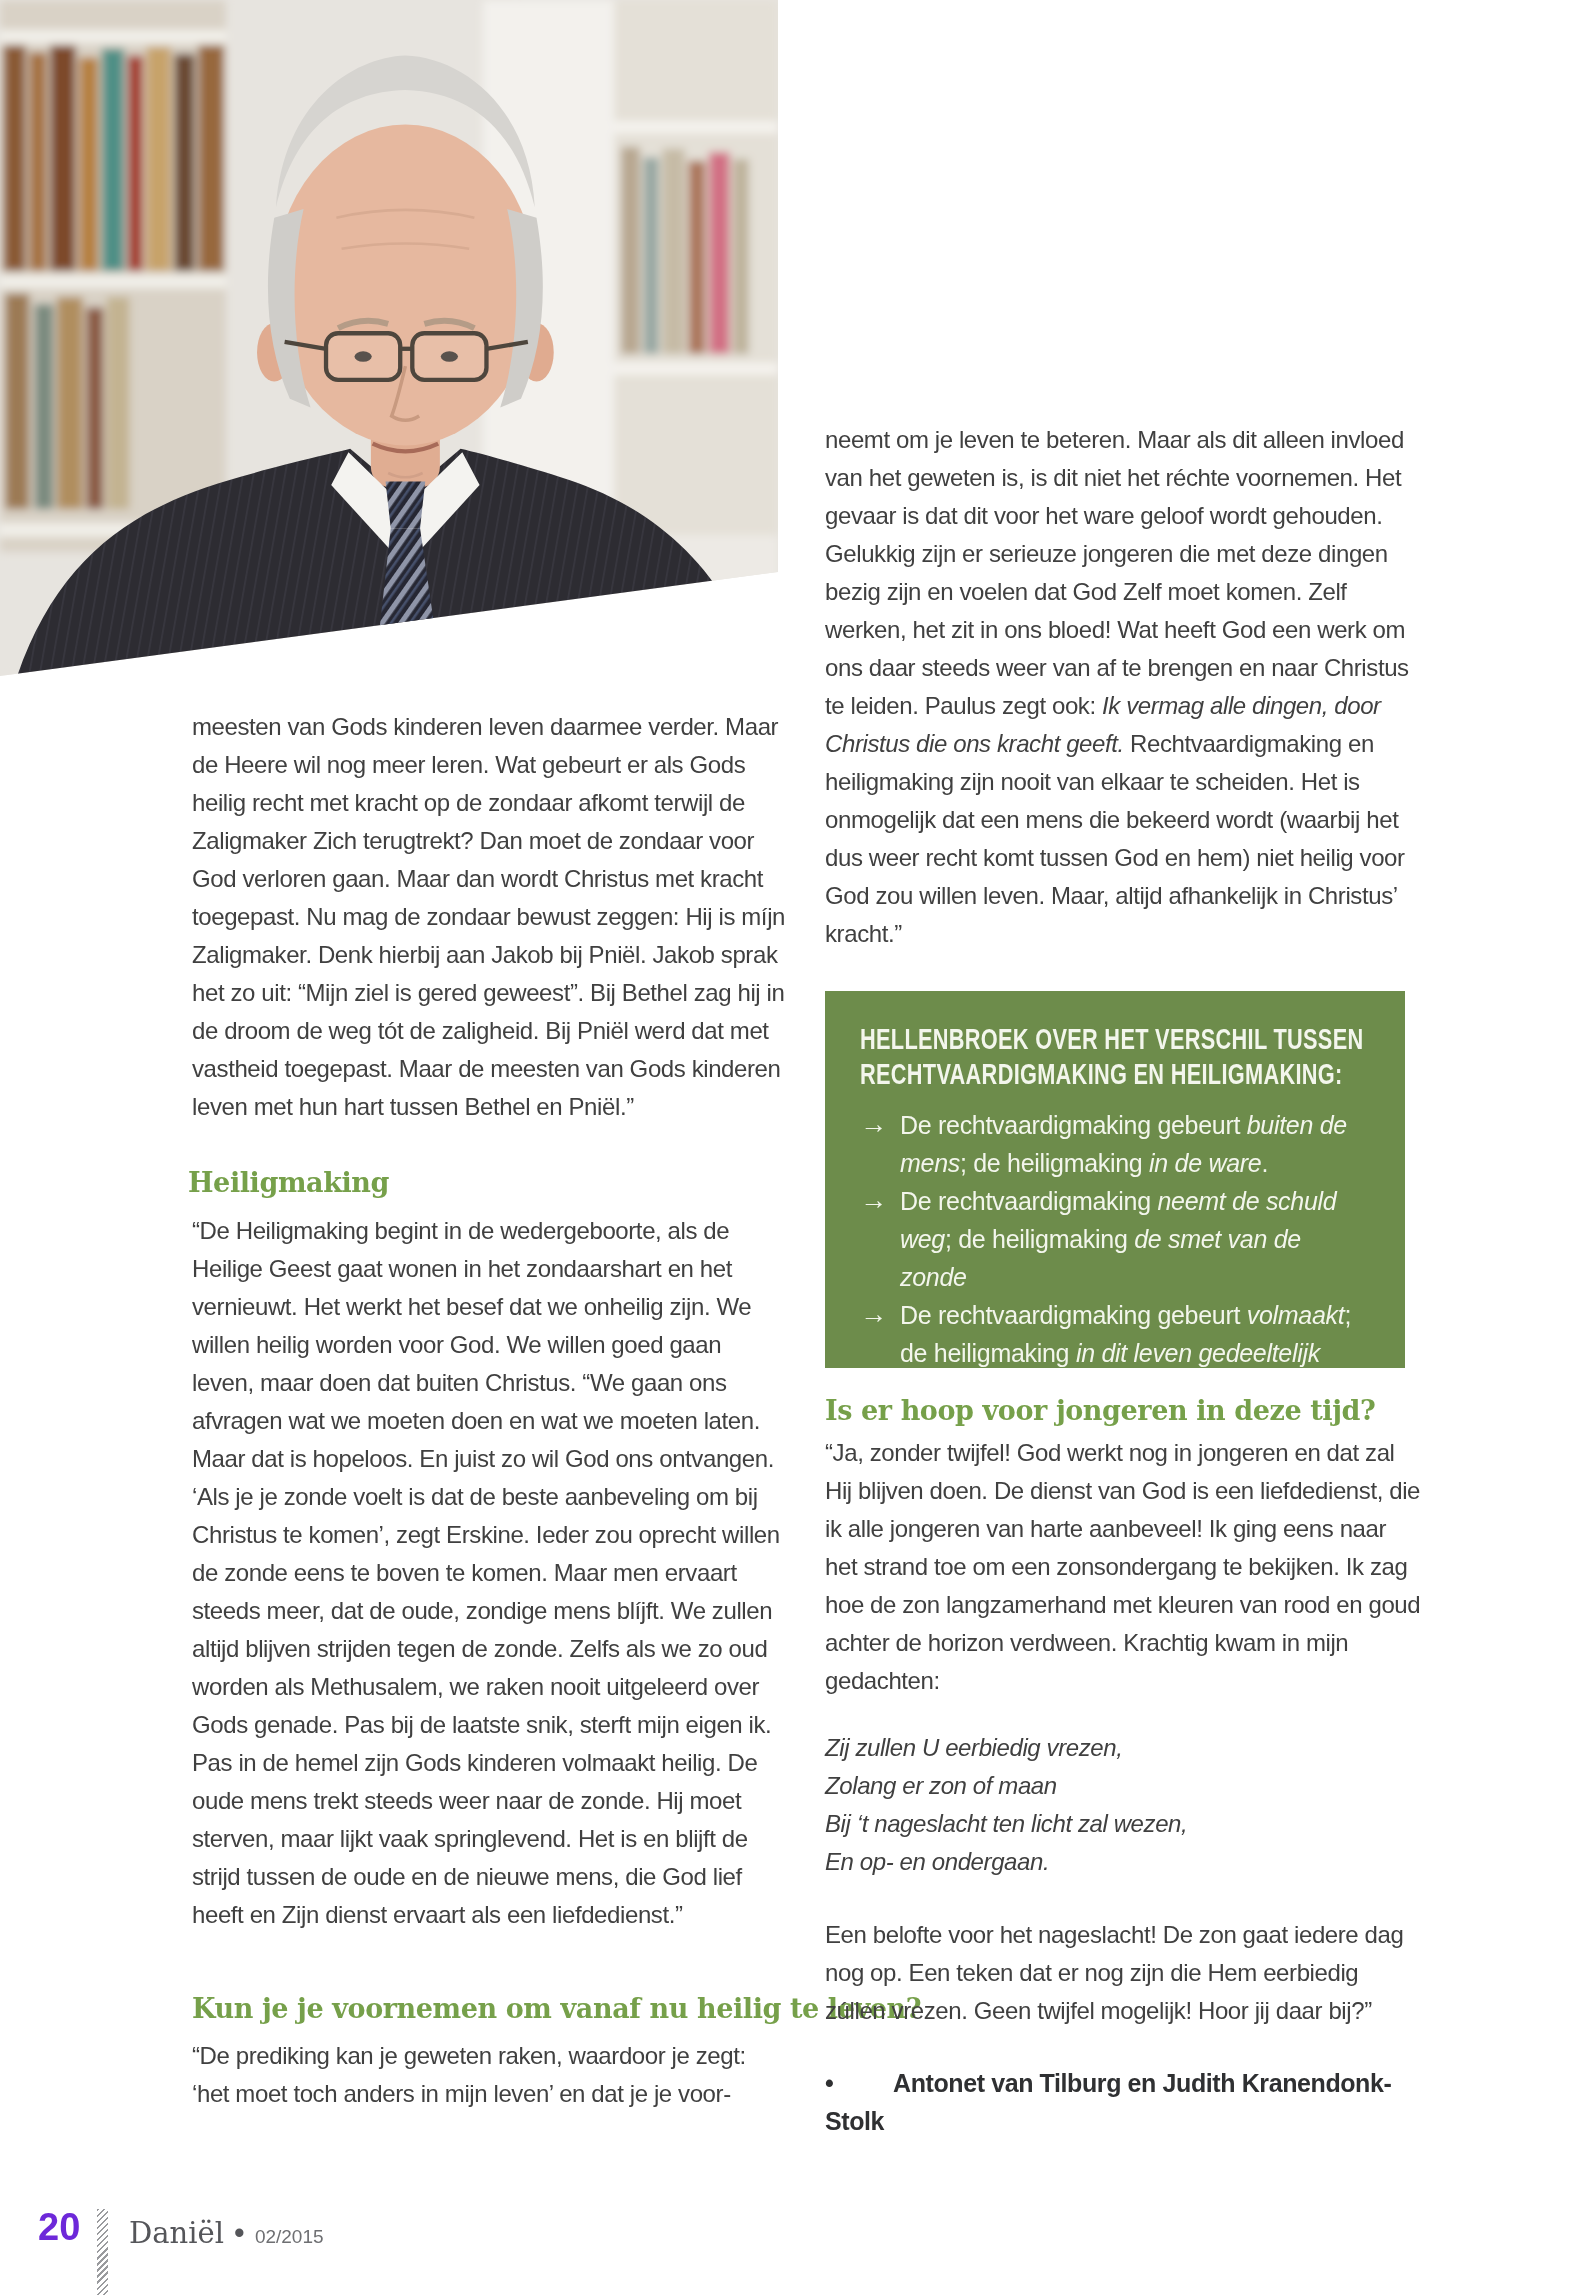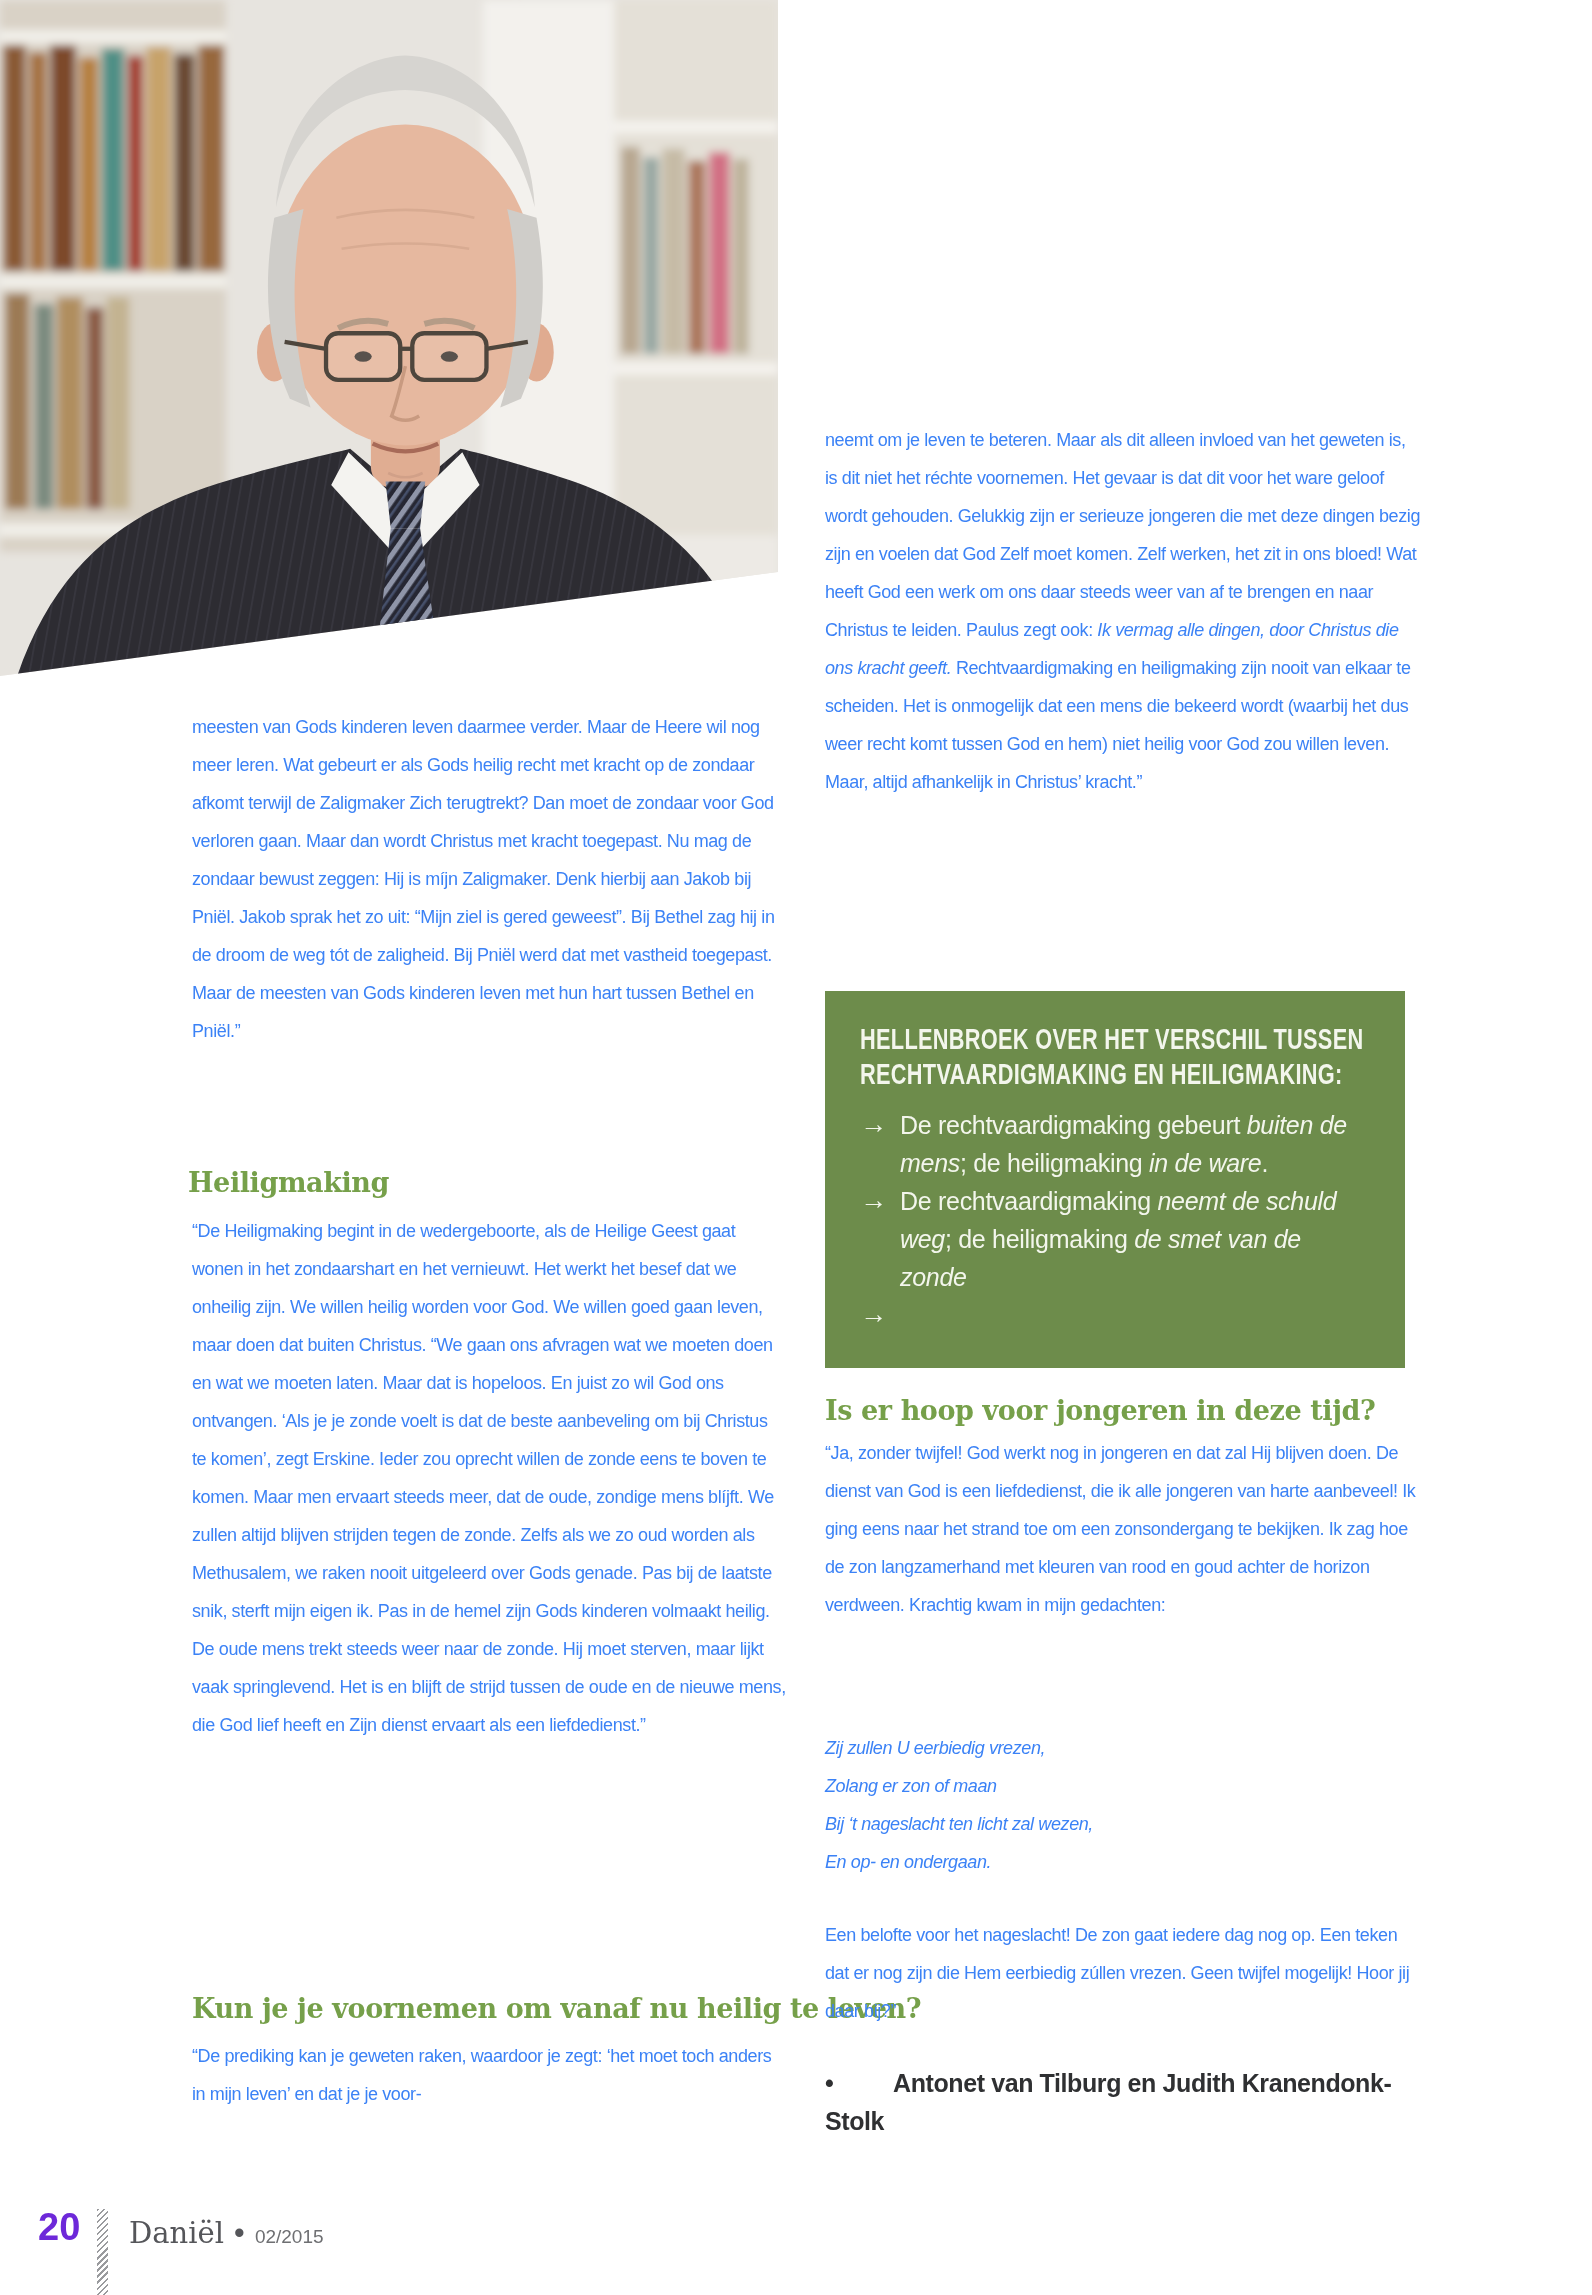--- a/index.html
+++ b/index.html
@@ -4,21 +4,21 @@
 <style>
   html,body{margin:0;padding:0;}
   body{
     width:1592px;height:2295px;position:relative;background:#ffffff;
     font-family:"Liberation Sans",sans-serif;overflow:hidden;
     --green:#76a04a; --boxgreen:#6d8c4b;
   }
   .abs{position:absolute;margin:0;}
   
   .body{
-    font-size:18px;line-height:38px;color:#3b82f6;letter-spacing:-0.4px;
+    font-size:24px;line-height:38px;color:#404040;letter-spacing:-0.4px;
     text-align:left;
   }
   em{font-style:italic;}
   strong{font-weight:bold;margin-left:20px;}
   
   .green-head{
     font-family:"DejaVu Serif",serif;font-weight:bold;color:var(--green);
     font-size:27px;letter-spacing:-0.4px;white-space:nowrap;
   }
   
@@ -162,21 +162,21 @@
 <p class="abs body rp1"><span>neemt om je leven te beteren. Maar als dit alleen invloed van het geweten is, is dit niet het réchte voornemen. Het gevaar is dat dit voor het ware geloof wordt gehouden. Gelukkig zijn er serieuze jongeren die met deze dingen bezig zijn en voelen dat God Zelf moet komen. Zelf werken, het zit in ons bloed! Wat heeft God een werk om ons daar steeds weer van af te brengen en naar Christus te leiden. Paulus zegt ook: </span><em>Ik vermag alle dingen, door Christus die ons kracht geeft.</em><span> Rechtvaardigmaking en heiligmaking zijn nooit van elkaar te scheiden. Het is onmogelijk dat een mens die bekeerd wordt (waarbij het dus weer recht komt tussen God en hem) niet heilig voor God zou willen leven. Maar, altijd afhankelijk in Christus’ kracht.”</span></p>
 
 <aside class="abs box">
   <div class="box-title">
       <div class="box-title-line">HELLENBROEK OVER HET VERSCHIL TUSSEN</div>
       <div class="box-title-line">RECHTVAARDIGMAKING EN HEILIGMAKING:</div>
     </div>
   <div class="box-items">
       <div class="box-item"><span class="arrow">→</span><span><span>De rechtvaardigmaking gebeurt </span><em>buiten de mens</em><span>; de heiligmaking </span><em>in de ware</em><span>.</span></span></div>
       <div class="box-item"><span class="arrow">→</span><span><span>De rechtvaardigmaking </span><em>neemt de schuld weg</em><span>; de heiligmaking </span><em>de smet van de zonde</em></span></div>
-      <div class="box-item"><span class="arrow">→</span></div>
+      <div class="box-item"><span class="arrow">→</span><span><span>De rechtvaardigmaking gebeurt </span><em>volmaakt</em><span>; de heiligmaking </span><em>in dit leven gedeeltelijk</em></span></div>
     </div>
 </aside>
 
 <h2 class="abs green-head rh">Is er hoop voor jongeren in deze tijd?</h2>
 <p class="abs body rp2"><span>“Ja, zonder twijfel! God werkt nog in jongeren en dat zal Hij blijven doen. De dienst van God is een liefdedienst, die ik alle jongeren van harte aanbeveel! Ik ging eens naar het strand toe om een zonsondergang te bekijken. Ik zag hoe de zon langzamerhand met kleuren van rood en goud achter de horizon verdween. Krachtig kwam in mijn gedachten:</span></p>
 <p class="abs body poem">Zij zullen U eerbiedig vrezen,<br>Zolang er zon of maan<br>Bij ‘t nageslacht ten licht zal wezen,<br>En op- en ondergaan.</p>
 <p class="abs body rp3"><span>Een belofte voor het nageslacht! De zon gaat iedere dag nog op. Een teken dat er nog zijn die Hem eerbiedig zúllen vrezen. Geen twijfel mogelijk! Hoor jij daar bij?”</span></p>
 <p class="abs body author">
   <span class="a-bullet">•</span><strong>Antonet van Tilburg en Judith Kranendonk-Stolk</strong>
 </p>

